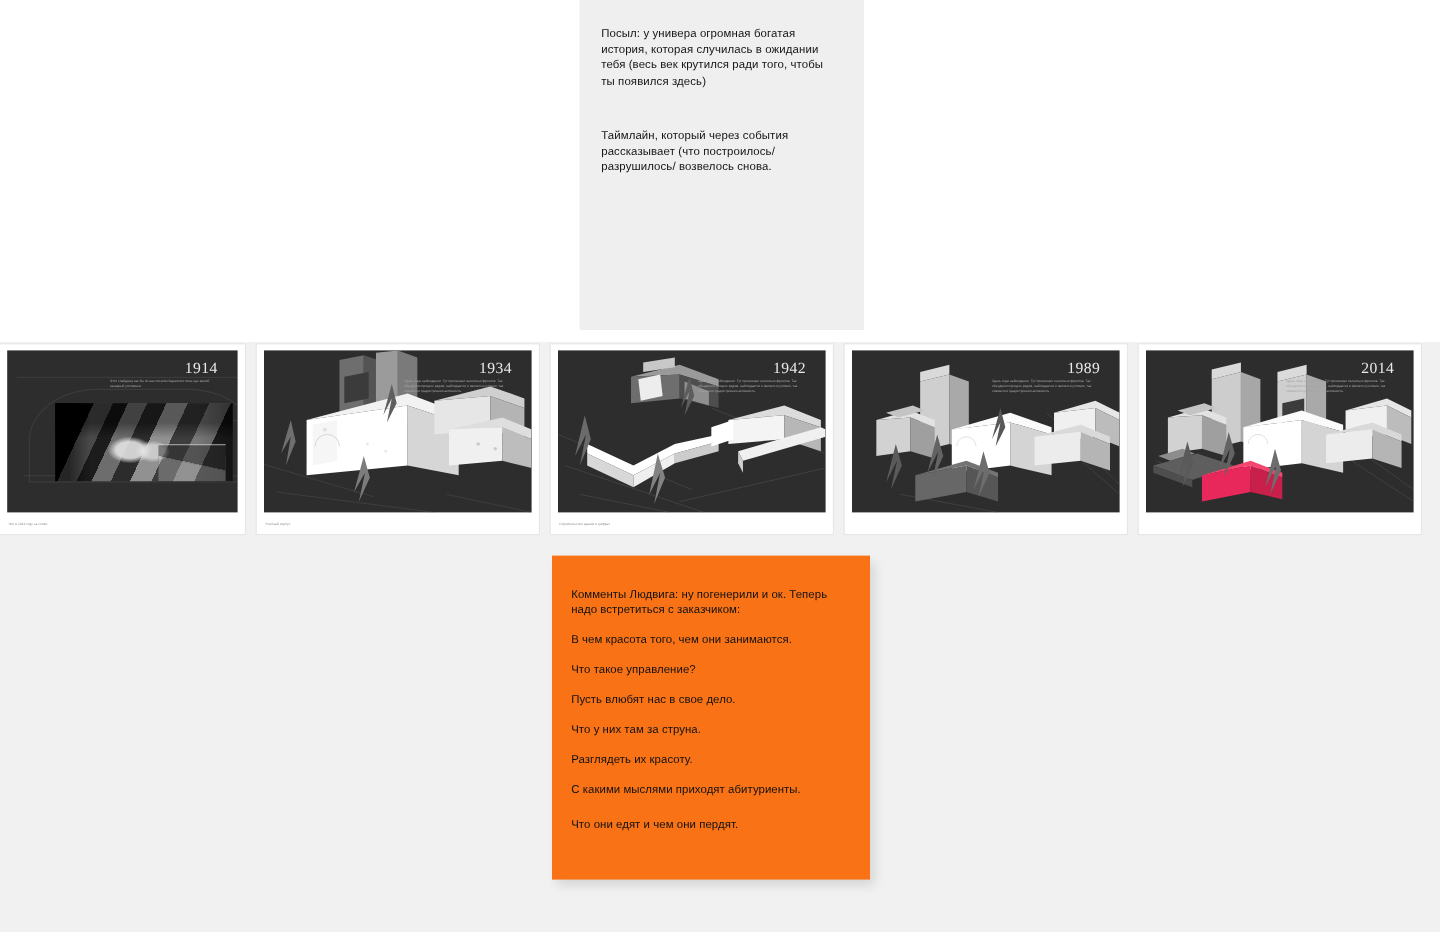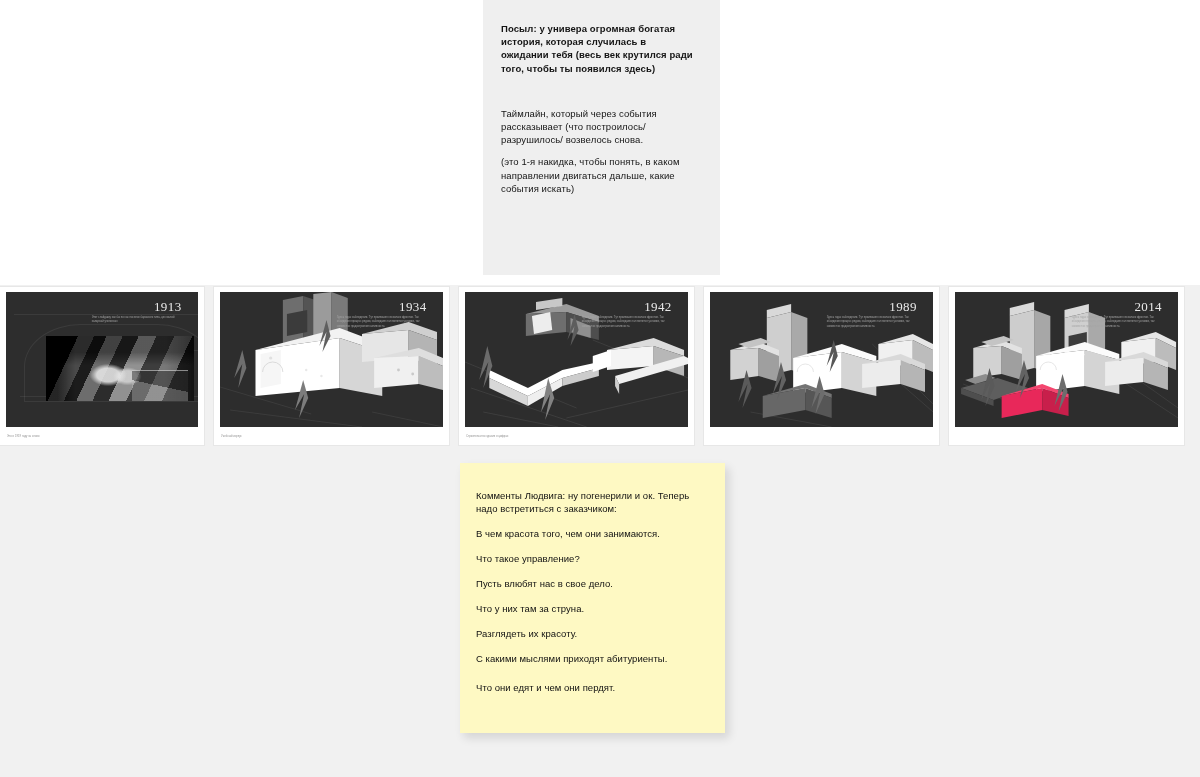--- a/index.html
+++ b/index.html
@@ -29,21 +29,21 @@
     background: #efefef;
     padding: 22px 24px 10px 18px;
   }
   .note-gray p {
     font-size: 9.5px;
     line-height: 13.2px;
     color: #141414;
     letter-spacing: .01em;
     margin-bottom: 13px;
   }
-  .note-gray p.gap-big { margin-bottom: 32px; font-weight: bold; }
+  .note-gray p.gap-big { margin-bottom: 32px; }
   .note-gray p.gap-sm  { margin-bottom: 9px; margin-top: 20px; }
 
   
   .strip {
     position: absolute;
     left: 0; top: 287px;
     width: 1200px; height: 158px;
     display: flex;
     gap: 0px;
   }
@@ -138,21 +138,21 @@
 
   
   .scene { position:absolute; left:0; top:0; width:100%; height:100%; }
   .scene svg { display:block; width:100%; height:100%; }
 
   
   .note-orange {
     position: absolute;
     left: 460px; top: 463px;
     width: 265px; height: 270px;
-    background: #fef9c3;
+    background: #f97316;
     padding: 26px 22px 10px 16px;
     box-shadow: 4px 5px 9px rgba(0,0,0,.12);
   }
   .note-orange p {
     font-size: 9.5px;
     line-height: 13px;
     color: #101010;
     margin-bottom: 12px;
     letter-spacing: .005em;
   }
@@ -160,33 +160,32 @@
   .note-orange p.tight { margin-bottom: 16px; }
 </style>
 </head>
 <body>
 
 <div class="canvas-top"></div>
 
 <div class="note-gray">
   <p class="gap-big">Посыл: у универа огромная богатая история, которая случилась в ожидании тебя (весь век крутился ради того, чтобы ты появился здесь)</p>
   <p class="gap-sm">Таймлайн, который через события рассказывает (что построилось/разрушилось/ возвелось снова.</p>
-  <p>(это 1-я накидка, чтобы понять, в каком направлении двигаться дальше, какие события искать)</p>
 </div>
 
 <div class="strip">
 
   <div class="slide w-first">
     <div class="slide-board">
       <div class="ghost-outline"></div>
       <div class="ghost-line" style="left:8px;top:22px;width:200px;"></div>
       <div class="ghost-line" style="left:96px;top:58px;width:96px;"></div>
       <div class="ghost-line" style="left:14px;top:104px;width:180px;"></div>
       <div class="photo-wrap"></div>
-      <div class="slide-year">1913</div>
+      <div class="slide-year">1914</div>
       <div class="slide-blurb">Этот слайдшоу как бы по нас поселок барачного типа, цех малой казарный уголовных</div>
     </div>
     <div class="slide-foot">Это в 1919 году за слово</div>
   </div>
 
   <div class="slide">
     <div class="slide-board">
       <div class="scene">
         <svg viewBox="0 0 220 135" preserveAspectRatio="none">
           <g stroke="#4a4a4a" stroke-width=".5" fill="none">

